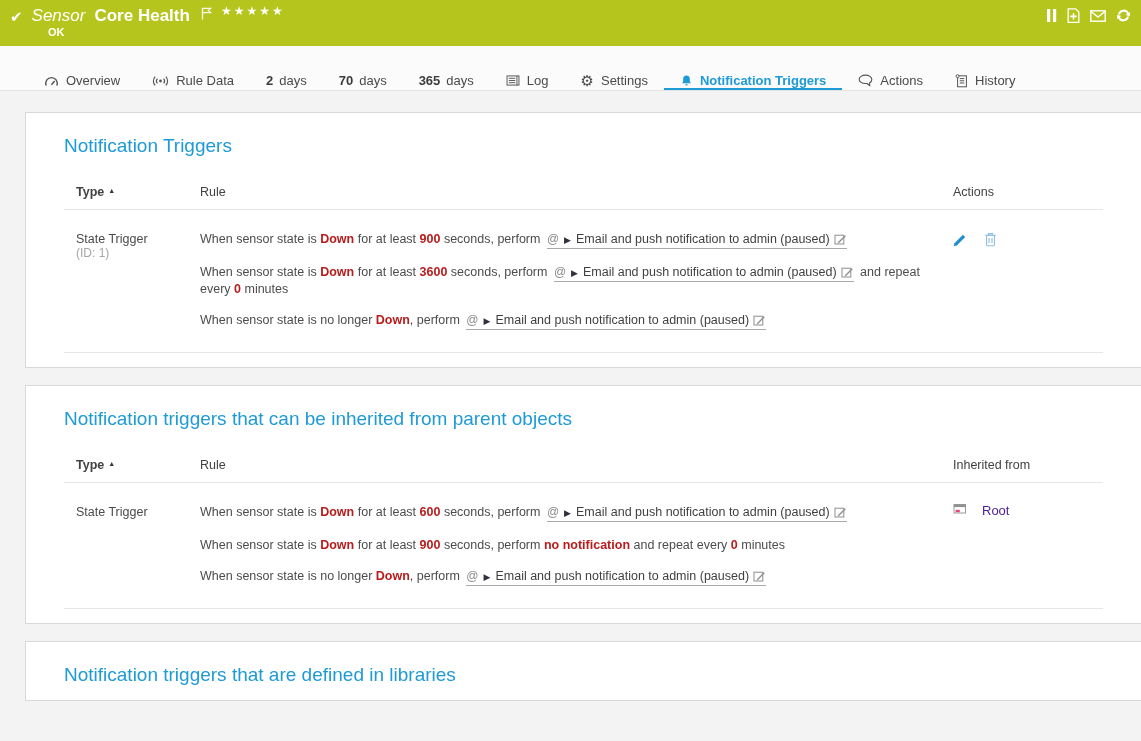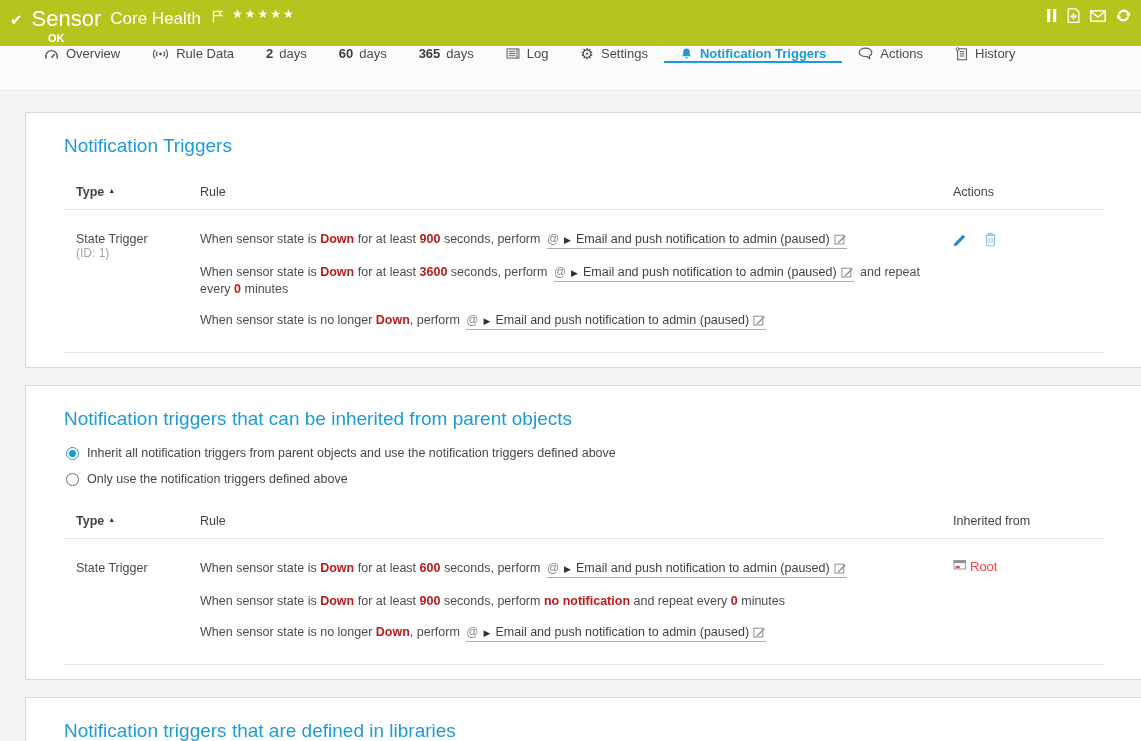--- a/index.html
+++ b/index.html
@@ -4,30 +4,30 @@
 <style>
   html,body{margin:0;padding:0}
   body{font-family:"Liberation Sans","DejaVu Sans",sans-serif;background:#e9e9e9}
   #app{width:1141px;height:741px;overflow:hidden;background:#f3f3f3;position:relative}
 
   
   .topbar{height:46px;background:#b5c51d;color:#fff;position:relative}
   .topbar-left{padding:6px 0 0 10px}
   .row1{display:flex;align-items:center;gap:9px}
   .check{font-size:15px;font-weight:bold;line-height:1}
-  .kind{font-size:22px}
-  .sensor-title{font-weight:normal;font-size:17px}
+  .kind{font-style:italic;font-size:17px}
+  .sensor-title{font-weight:bold;font-size:17px}
   .flag{display:inline-flex;opacity:.9;margin-left:2px;position:relative;top:-3px}
   .stars{font-size:12px;letter-spacing:2px;position:relative;top:-5px}
   .status-ok{margin:0 0 0 38px;font-size:11px;font-weight:bold}
   .toolbar{position:absolute;top:8px;right:10px;display:flex;gap:10px;align-items:center}
   .tbtn{display:inline-flex;align-items:center;cursor:pointer}
 
   
-  .tabs{height:44px;background:#fbfbfb;border-bottom:1px solid #e4e4e4;display:flex;align-items:flex-start;padding-left:28px;white-space:nowrap}
+  .tabs{height:44px;background:#fbfbfb;border-bottom:1px solid #e4e4e4;display:flex;align-items:flex-end;padding-left:28px;white-space:nowrap}
   .tab{display:flex;align-items:center;padding:0 16px;font-size:13px;color:#4a4a4a;cursor:pointer;border-bottom:2px solid transparent}
   .tab.active{color:#1e9ad6;font-weight:bold;border-bottom-color:#1e9ad6}
   .tab .ticon{margin-right:7px;display:inline-flex;align-items:center}
   .tab .num{font-weight:bold;margin-right:6px;color:#3c3c3c}
   .gear-glyph{font-size:15px;line-height:1;color:#4a4a4a}
 
   
   .content{padding:21px 0 0 25px;box-sizing:border-box;height:651px;overflow:hidden;background:#f3f3f3}
   .panel{background:#fff;border:1px solid #d9d9d9;border-right:none;margin-bottom:17px;padding:18px 38px 14px 38px}
   .panel-title{color:#1e9ad6;font-size:19px;font-weight:400;margin:4px 0 0 0}
@@ -41,21 +41,21 @@
   .cell-rules{padding-top:22px;font-size:12.5px;color:#4c4c4c}
   .rule-line{margin-bottom:16px;line-height:15px}
   .rule-line b{color:#b91c1c}
   .action-link{border-bottom:1px solid #a9a9a9;padding-bottom:2px;margin:0 3px;cursor:pointer}
   .at{color:#8a8a8a;font-size:12px;margin-right:5px}
   .play{color:#30303c;font-size:9px;margin-right:5px}
   .action-text{font-weight:normal;color:#3f3f3f}
   .edit-ic{margin-left:4px;vertical-align:-2px;cursor:pointer}
   .cell-actions{padding-top:22px;display:flex;gap:16px;align-items:flex-start}
   .cell-actions .abtn{cursor:pointer;display:inline-flex}
-  .cell-inherited{padding-top:20px;font-size:13px;color:#ef4444;display:flex;gap:3px;align-items:flex-start;cursor:pointer}
+  .cell-inherited{padding-top:20px;font-size:13px;color:#4c1d95;display:flex;gap:15px;align-items:flex-start;cursor:pointer}
   .row-sep{grid-column:1/-1;border-bottom:1px solid #e6e6e6;margin-top:6px}
 
   
   .radio-group{margin-top:16px}
   .radio-row{display:flex;align-items:center;gap:8px;margin:0 0 12px 2px;font-size:12.5px;color:#464646;cursor:pointer}
   .radio{width:13px;height:13px;border:1px solid #6e6e6e;border-radius:50%;background:#fff;box-sizing:border-box;position:relative;flex:none}
   .radio.sel{border:1.5px solid #1e9ad6}
   .radio.sel::after{content:"";position:absolute;inset:2px;background:#1e9ad6;border-radius:50%}
 </style>
 </head>
@@ -123,21 +123,21 @@
             <circle cx="9" cy="6" r="1.5" fill="#555" stroke="none"></circle>
           </svg>
         </span>
         <span>Rule Data</span>
       </div>
       <div class="tab">
         <span class="num">2</span>
         <span>days</span>
       </div>
       <div class="tab">
-        <span class="num">60</span>
+        <span class="num">70</span>
         <span>days</span>
       </div>
       <div class="tab">
         <span class="num">365</span>
         <span>days</span>
       </div>
       <div class="tab">
         <span class="ticon">
           <svg width="14" height="11" viewBox="0 0 15 12" fill="none" stroke="#4f4f4f">
             <rect x="1" y="1" width="13" height="10"></rect>
@@ -220,30 +220,20 @@
                 <path d="M5 6v5M8 6v5"></path>
               </svg>
             </span>
           </div>
           <div class="row-sep"></div>
         </div>
     </div>
 
     <div class="panel">
       <h2 class="panel-title">Notification triggers that can be inherited from parent objects</h2>
-      <div class="radio-group">
-        <div class="radio-row">
-          <span class="radio sel"></span>
-          <span>Inherit all notification triggers from parent objects and use the notification triggers defined above</span>
-        </div>
-        <div class="radio-row">
-          <span class="radio"></span>
-          <span>Only use the notification triggers defined above</span>
-        </div>
-      </div>
       <div class="trigger-table" id="table2">
         <div class="th th-type"><span>Type</span><span class="sort">▲</span></div>
         <div class="th">Rule</div>
         <div class="th">Inherited from</div>
       <div class="cell-type">
             <div>State Trigger</div>
           </div>
           <div class="cell-rules">
             <div class="rule-line">When sensor state is <b>Down</b> for at least <b>600</b> seconds, perform <span class="action-link"><span class="at">@</span><span class="play">▶</span><span class="action-text">Email and push notification to admin (paused)</span><span class="edit-ic"><svg width="13" height="12" viewBox="0 0 13 12">
                     <rect x="1" y="2.2" width="8.8" height="8.8" fill="none" stroke="#8f8f8f"></rect>

